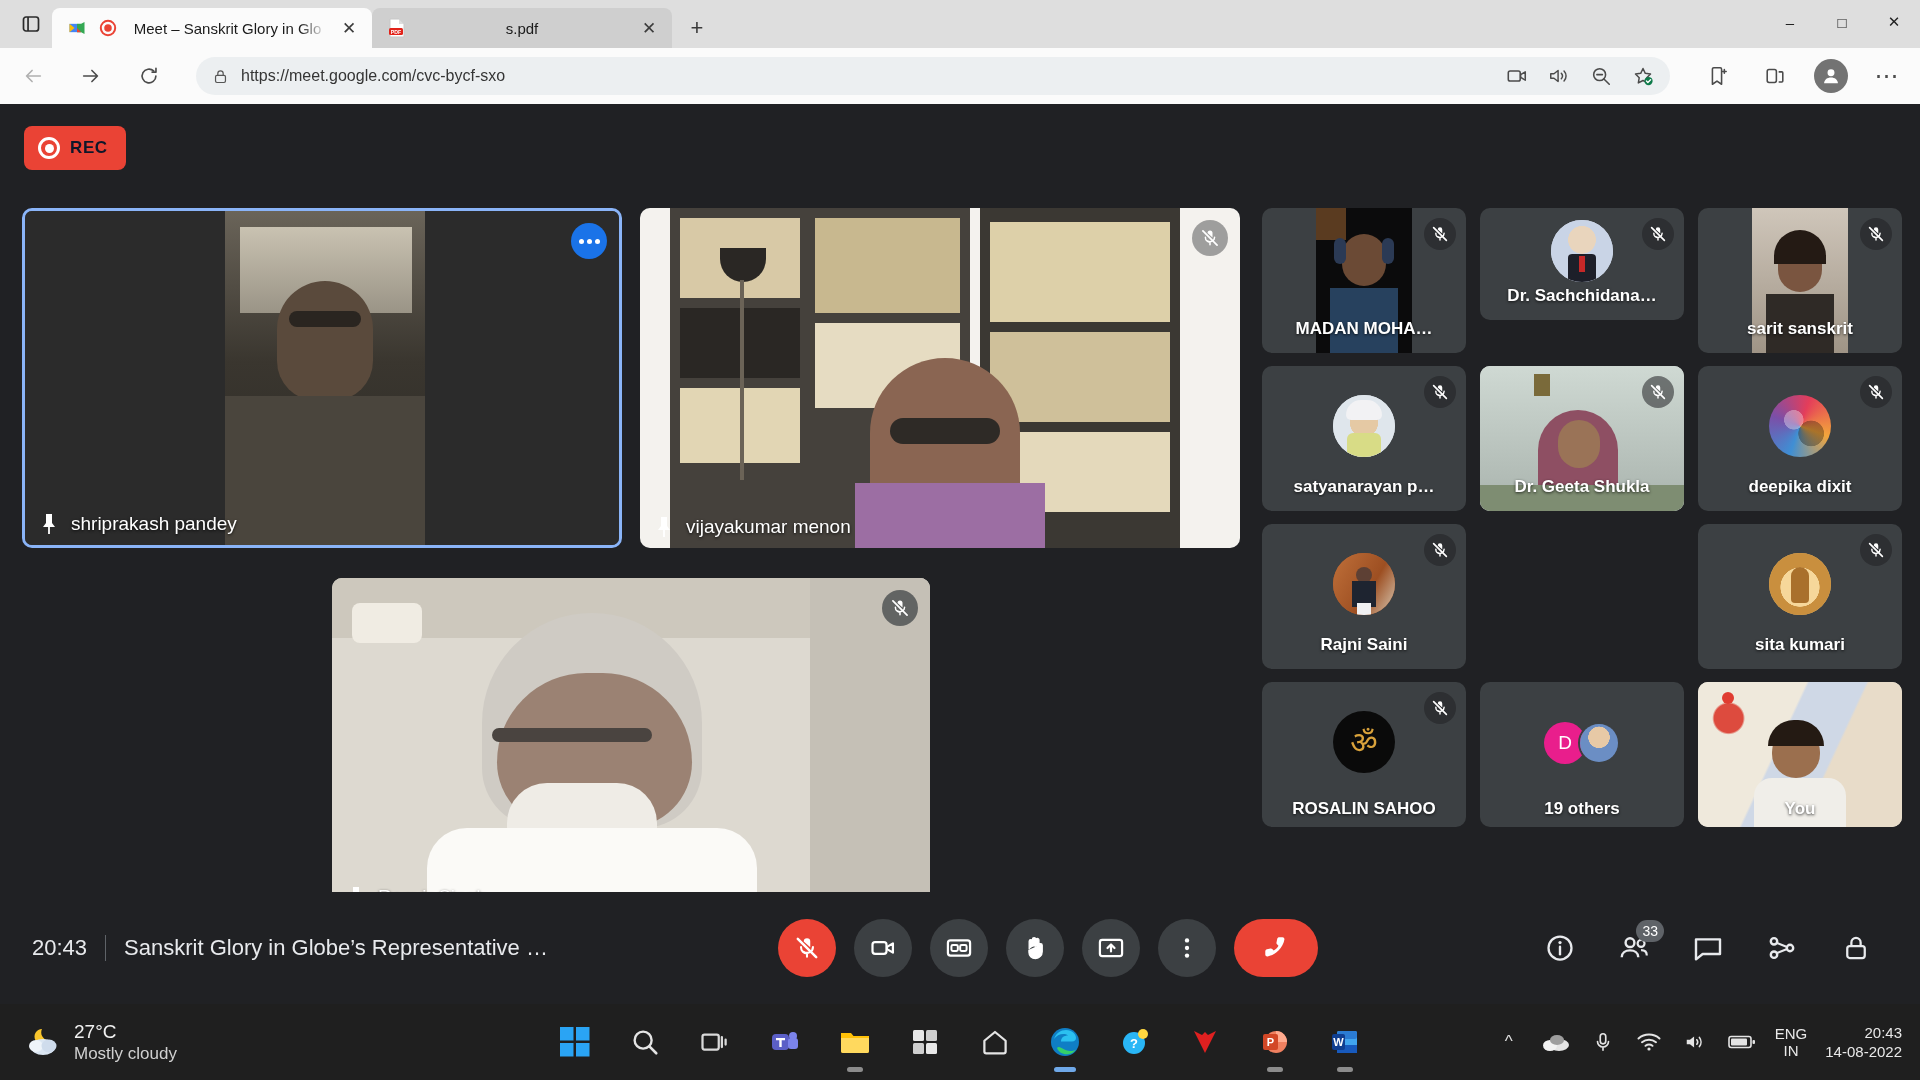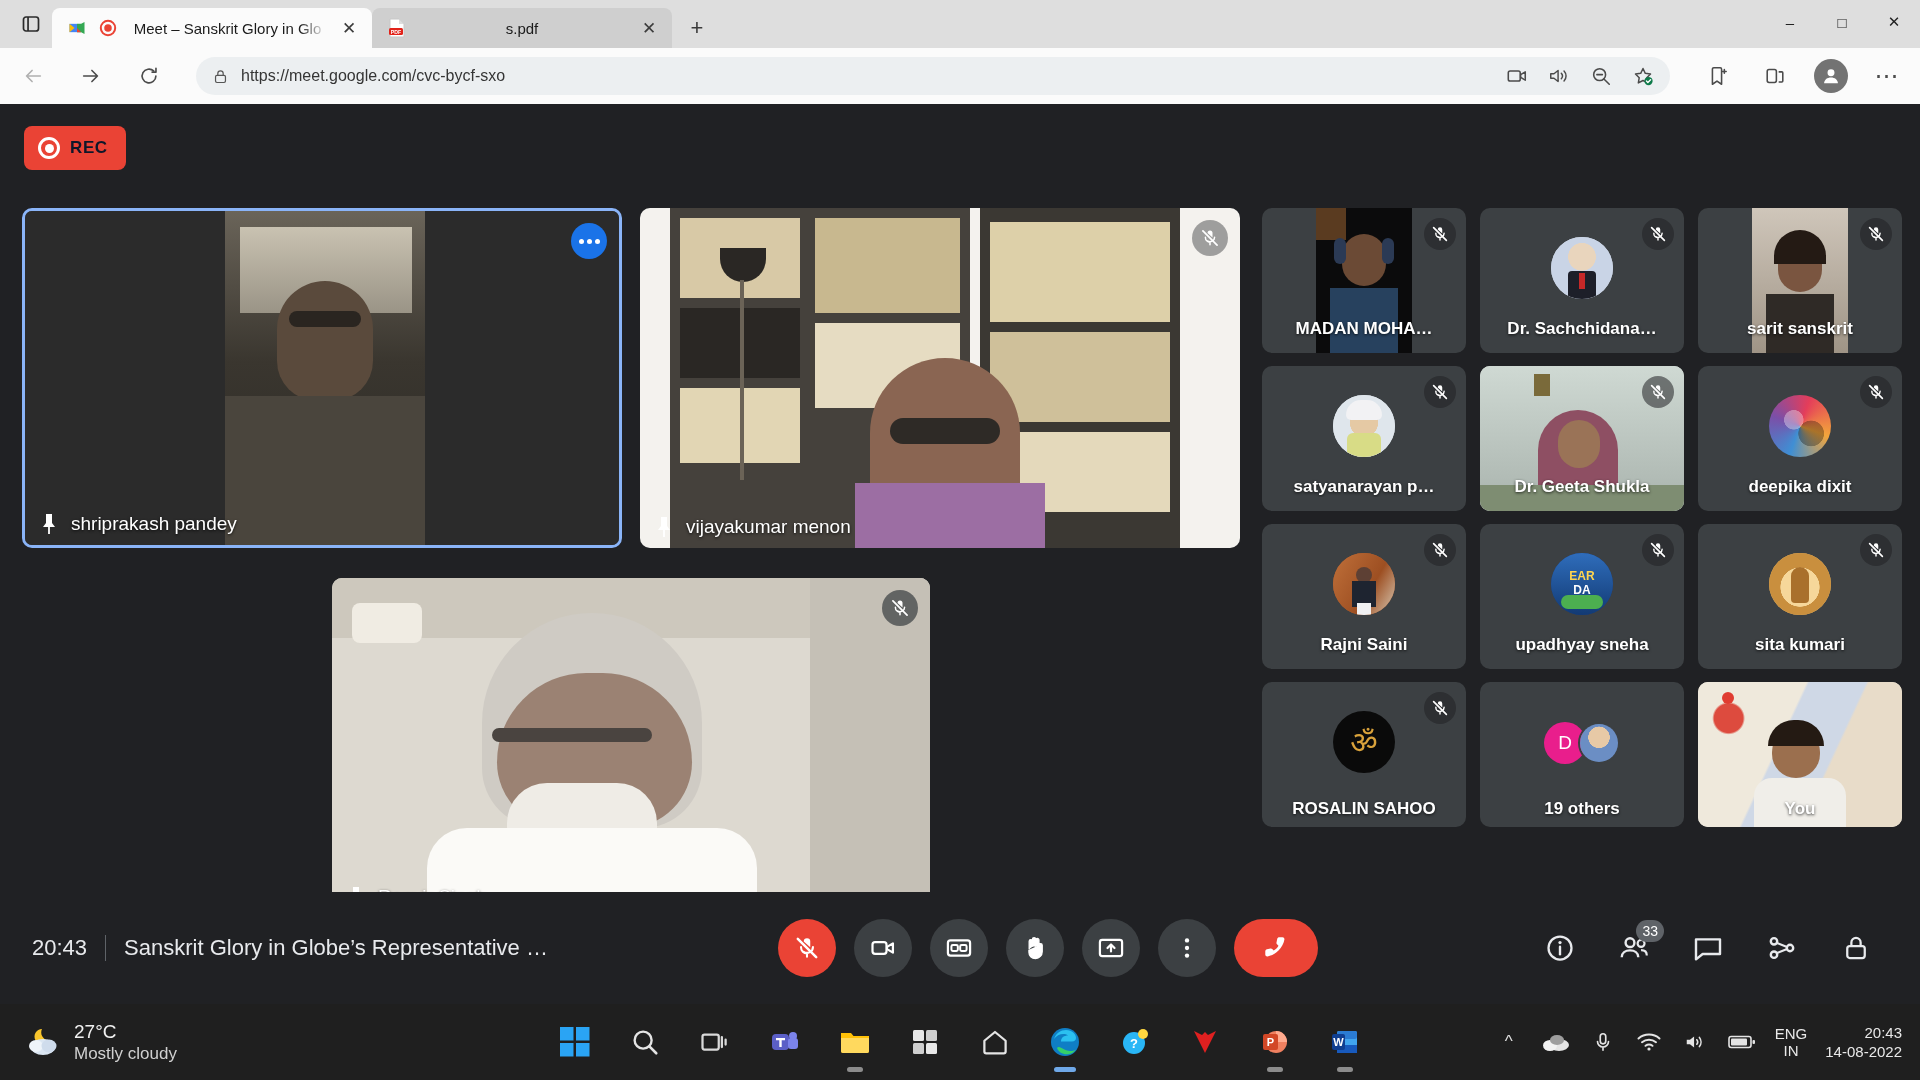--- a/index.html
+++ b/index.html
@@ -348,21 +348,21 @@
           <div class="gmic">
             <svg width="18" height="18" viewBox="0 0 24 24">
                 <path d="M12 3a3 3 0 0 1 3 3v5.4L9 6.1V6a3 3 0 0 1 3-3z" fill="#fff"></path>
                 <path d="M17.5 11a5.5 5.5 0 0 1-8.6 4.5M6.5 11v.5a5.5 5.5 0 0 0 5.5 5.5v3" stroke="#fff" stroke-width="1.9" fill="none" stroke-linecap="round"></path>
                 <path d="M3.5 3.5l17 17" stroke="#fff" stroke-width="2.2" stroke-linecap="round"></path>
               </svg>
           </div>
           <div class="gname">MADAN MOHA…</div>
         </div>
 
-        <div class="gtile" style="left:242px; top:22px; width:204px; height:145px;">
+        <div class="gtile" style="left:242px; top:22px; width:204px; height:112px;">
           <div class="gavatar" style="background:#cfd7e6;">
             <div style="position:absolute;inset:0;background:radial-gradient(circle at 50% 32%,#e9d5bd 0 26%,#c9d4e6 27%);"></div>
             <div style="position:absolute;left:17px;top:34px;width:28px;height:28px;background:#1d1f29;border-radius:4px 4px 0 0;"></div>
             <div style="position:absolute;left:28px;top:36px;width:6px;height:16px;background:#c62828;"></div>
           </div>
           <div class="gmic">
             <svg width="18" height="18" viewBox="0 0 24 24">
                 <path d="M12 3a3 3 0 0 1 3 3v5.4L9 6.1V6a3 3 0 0 1 3-3z" fill="#fff"></path>
                 <path d="M17.5 11a5.5 5.5 0 0 1-8.6 4.5M6.5 11v.5a5.5 5.5 0 0 0 5.5 5.5v3" stroke="#fff" stroke-width="1.9" fill="none" stroke-linecap="round"></path>
                 <path d="M3.5 3.5l17 17" stroke="#fff" stroke-width="2.2" stroke-linecap="round"></path>
@@ -446,36 +446,20 @@
           <div class="gmic">
             <svg width="18" height="18" viewBox="0 0 24 24">
                 <path d="M12 3a3 3 0 0 1 3 3v5.4L9 6.1V6a3 3 0 0 1 3-3z" fill="#fff"></path>
                 <path d="M17.5 11a5.5 5.5 0 0 1-8.6 4.5M6.5 11v.5a5.5 5.5 0 0 0 5.5 5.5v3" stroke="#fff" stroke-width="1.9" fill="none" stroke-linecap="round"></path>
                 <path d="M3.5 3.5l17 17" stroke="#fff" stroke-width="2.2" stroke-linecap="round"></path>
               </svg>
           </div>
           <div class="gname">Rajni Saini</div>
         </div>
 
-        <div class="gtile" style="left:242px; top:338px; width:204px; height:145px;">
-          <div class="gavatar" style="background:#1b3d7a;">
-            <div style="position:absolute;inset:0;background:linear-gradient(#2f6dbb,#123a74);"></div>
-            <div style="position:absolute;left:0;right:0;top:16px;text-align:center;color:#ffd54f;font-size:12px;font-weight:700;font-family:'Liberation Sans',sans-serif;">EAR</div>
-            <div style="position:absolute;left:0;right:0;top:30px;text-align:center;color:#fff;font-size:12px;font-weight:700;font-family:'Liberation Sans',sans-serif;">DA</div>
-            <div style="position:absolute;left:10px;bottom:6px;width:42px;height:14px;border-radius:7px;background:#4caf50;"></div>
-          </div>
-          <div class="gmic">
-            <svg width="18" height="18" viewBox="0 0 24 24">
-                <path d="M12 3a3 3 0 0 1 3 3v5.4L9 6.1V6a3 3 0 0 1 3-3z" fill="#fff"></path>
-                <path d="M17.5 11a5.5 5.5 0 0 1-8.6 4.5M6.5 11v.5a5.5 5.5 0 0 0 5.5 5.5v3" stroke="#fff" stroke-width="1.9" fill="none" stroke-linecap="round"></path>
-                <path d="M3.5 3.5l17 17" stroke="#fff" stroke-width="2.2" stroke-linecap="round"></path>
-              </svg>
-          </div>
-          <div class="gname">upadhyay sneha</div>
-        </div>
 
         <div class="gtile" style="left:460px; top:338px; width:204px; height:145px;">
           <div class="gavatar" style="background:#e8b96a;">
             <div style="position:absolute;inset:0;background:radial-gradient(circle at 50% 55%,#f6d79a 0 42%,#c98f3e 43%);"></div>
             <div style="position:absolute;left:22px;top:14px;width:18px;height:36px;border-radius:9px 9px 4px 4px;background:#a9702c;"></div>
           </div>
           <div class="gmic">
             <svg width="18" height="18" viewBox="0 0 24 24">
                 <path d="M12 3a3 3 0 0 1 3 3v5.4L9 6.1V6a3 3 0 0 1 3-3z" fill="#fff"></path>
                 <path d="M17.5 11a5.5 5.5 0 0 1-8.6 4.5M6.5 11v.5a5.5 5.5 0 0 0 5.5 5.5v3" stroke="#fff" stroke-width="1.9" fill="none" stroke-linecap="round"></path>

